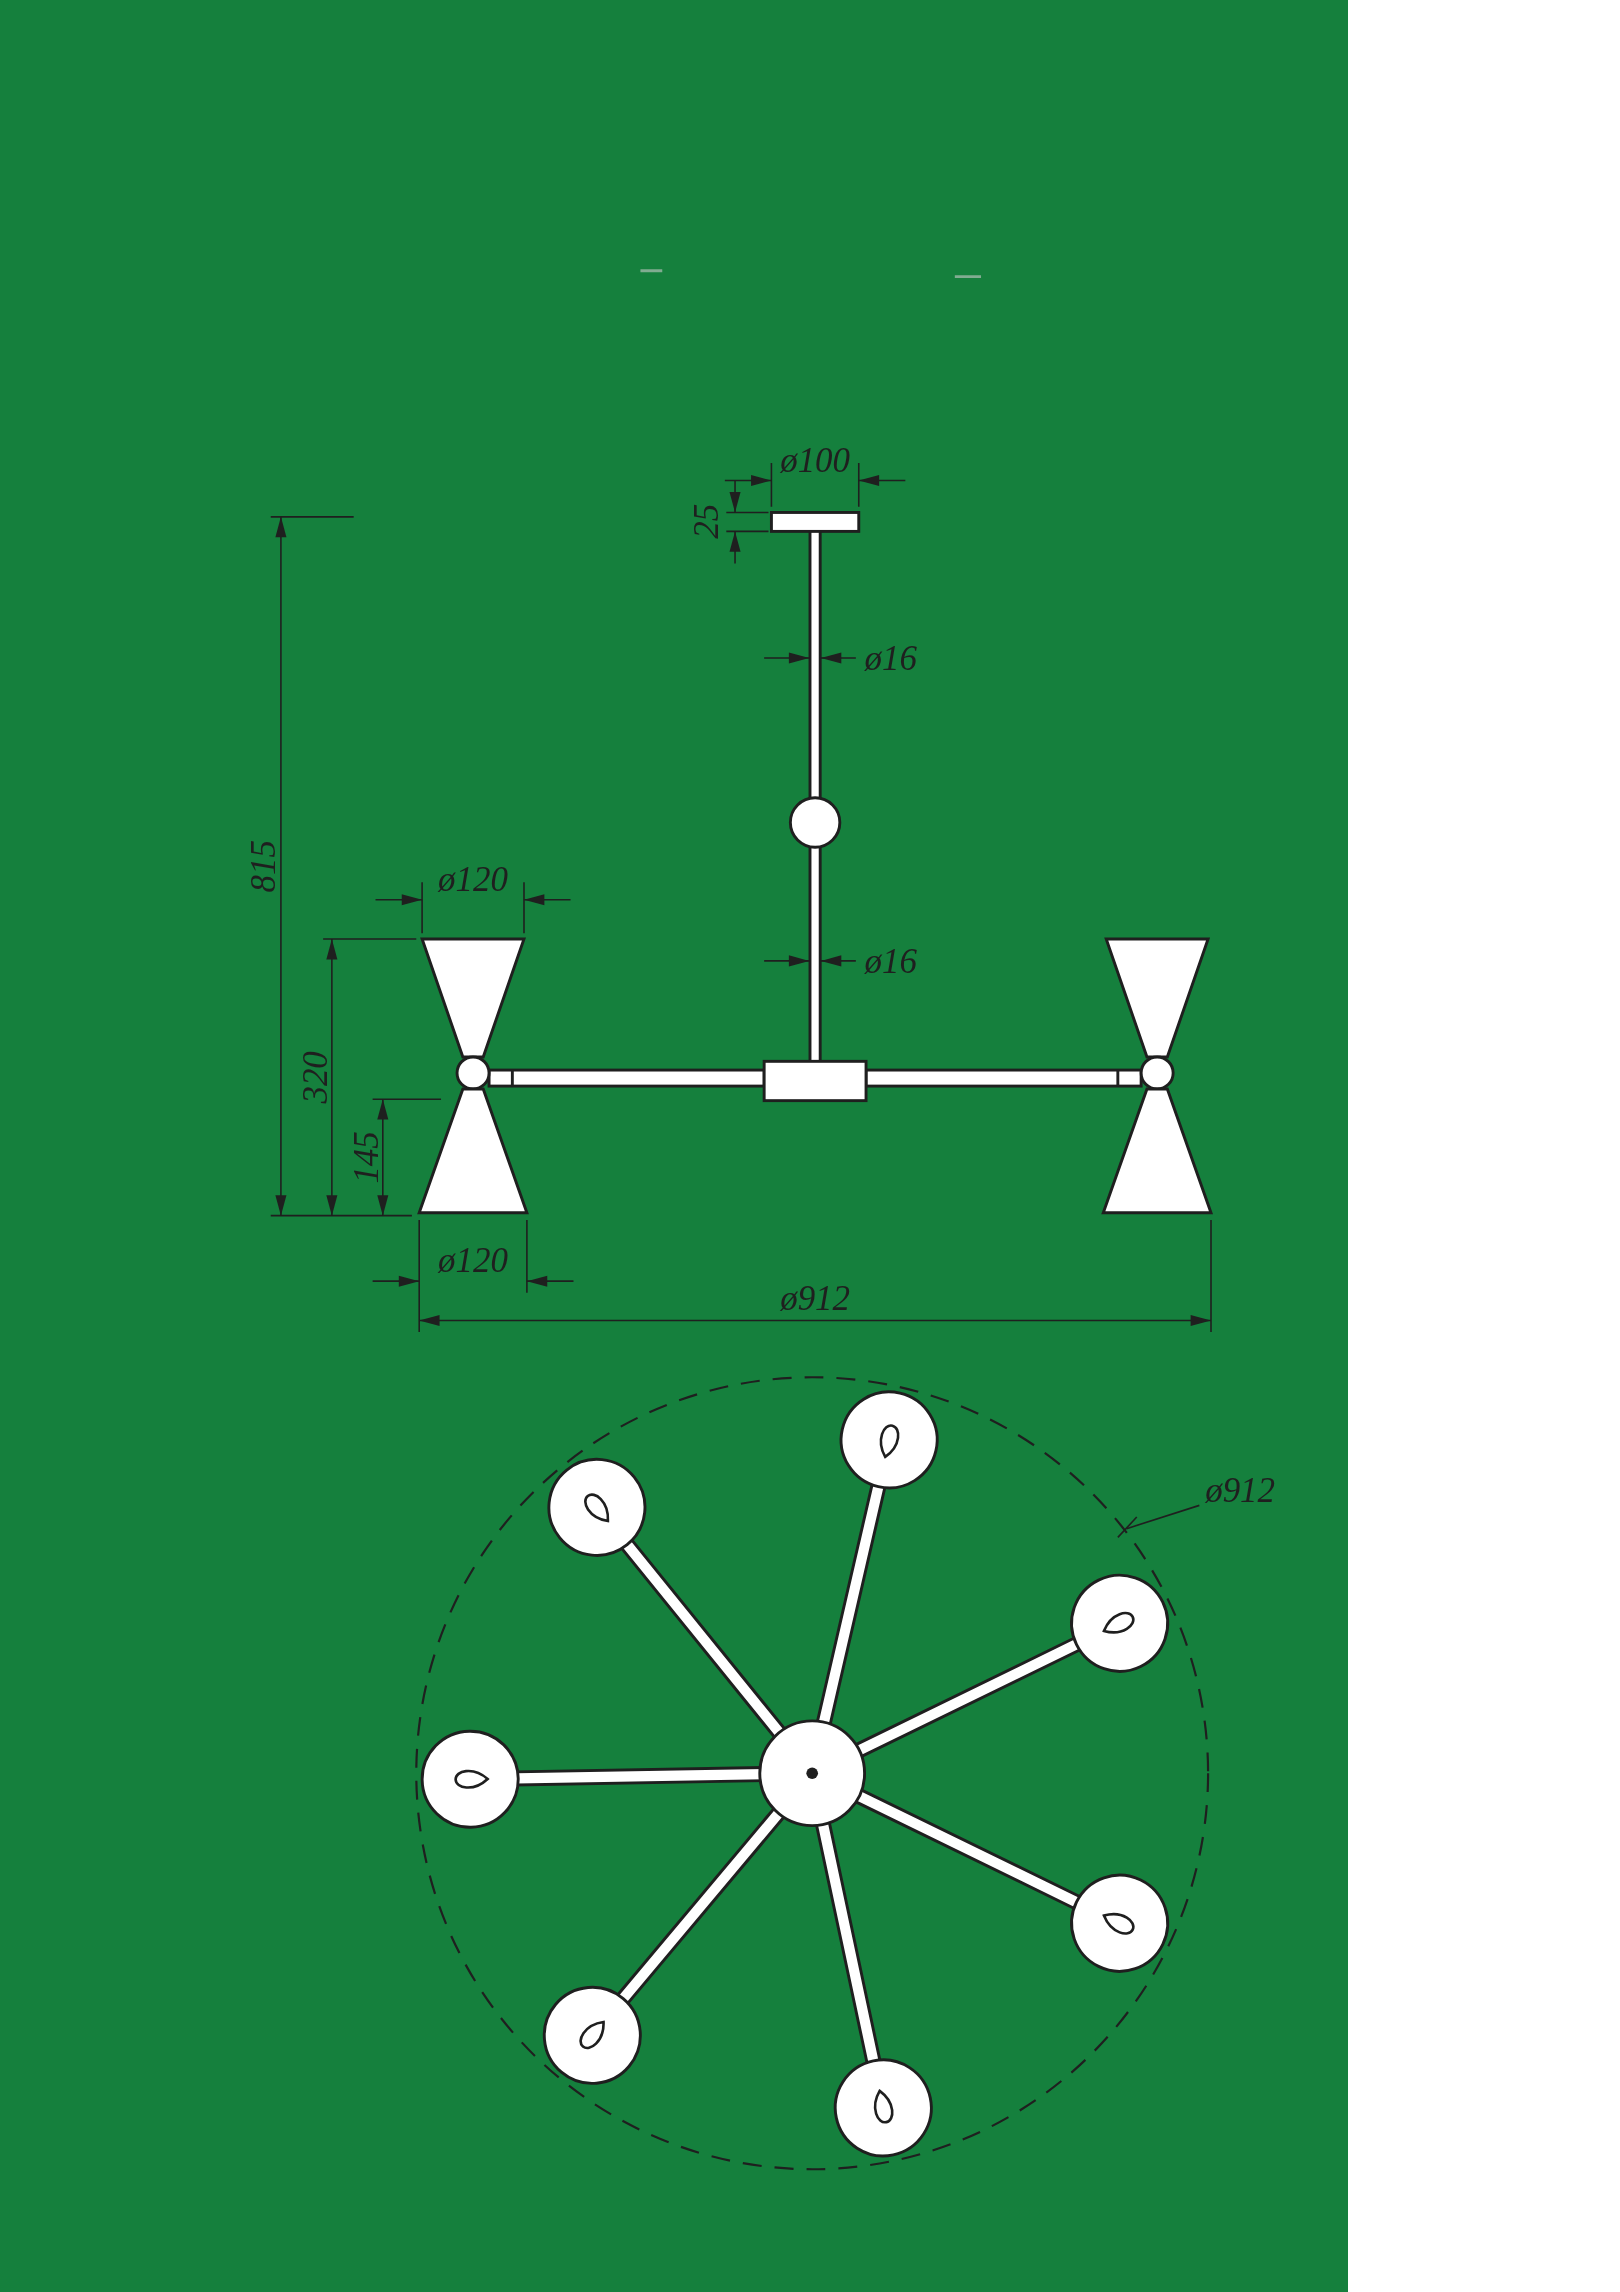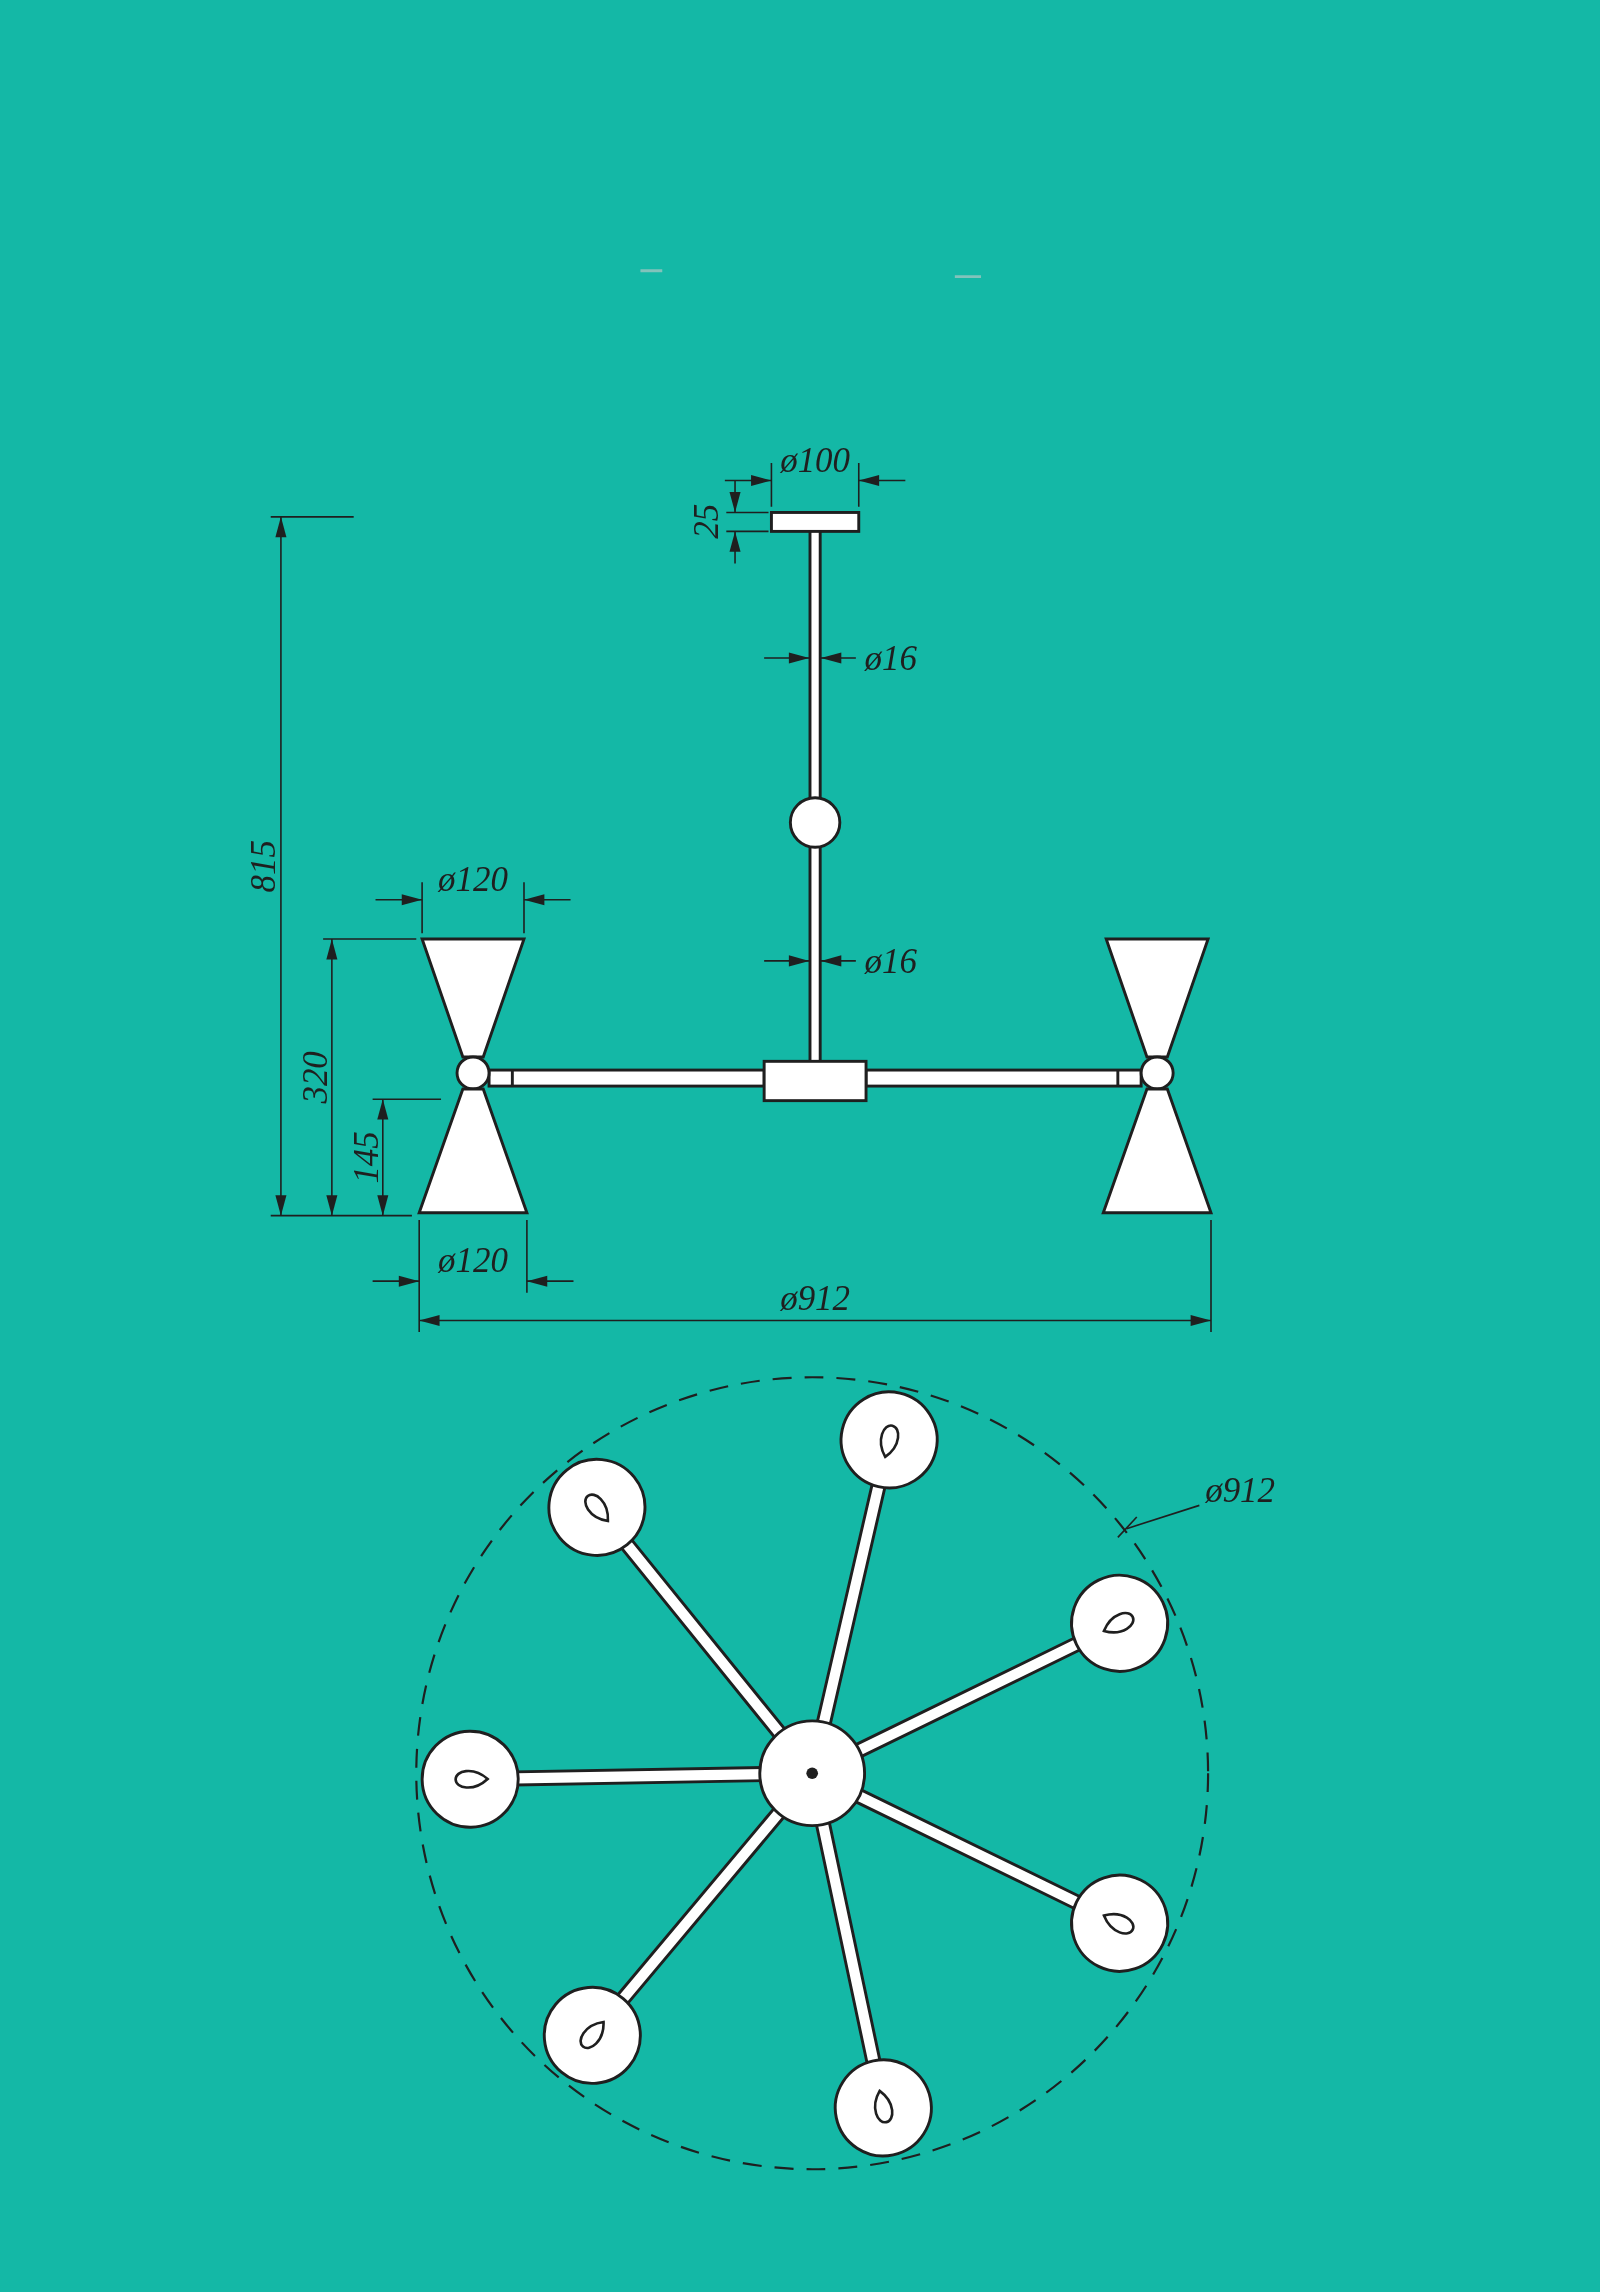--- a/index.html
+++ b/index.html
@@ -1,20 +1,20 @@
 <!DOCTYPE html>
 <html><head>
 <meta charset="utf-8">
 <style>
   html, body { margin: 0; padding: 0; background: #ffffff; }
   .sheet {
     position: relative;
-    width: 1600px;
+    width: 1348px;
     height: 2293px;
-    background: #14b8a6;
+    background: #15803d;
     overflow: hidden;
   }
   svg { display: block; }
   .ol   { stroke: #1f1f1f; stroke-width: 2;   fill: #ffffff; }
   .ln   { stroke: #1f1f1f; stroke-width: 2;   fill: none; }
   .dl   { stroke: #1f1f1f; stroke-width: 1.1; fill: none; }
   .dashed { stroke: #1f1f1f; stroke-width: 1.5; fill: none; stroke-dasharray: 13 9; }
   .glyph  { stroke: #1f1f1f; stroke-width: 1.8; fill: #ffffff; }
   .artifact { stroke: #c9c9c9; stroke-width: 2; fill: none; opacity: .6; }
   text.dim {

